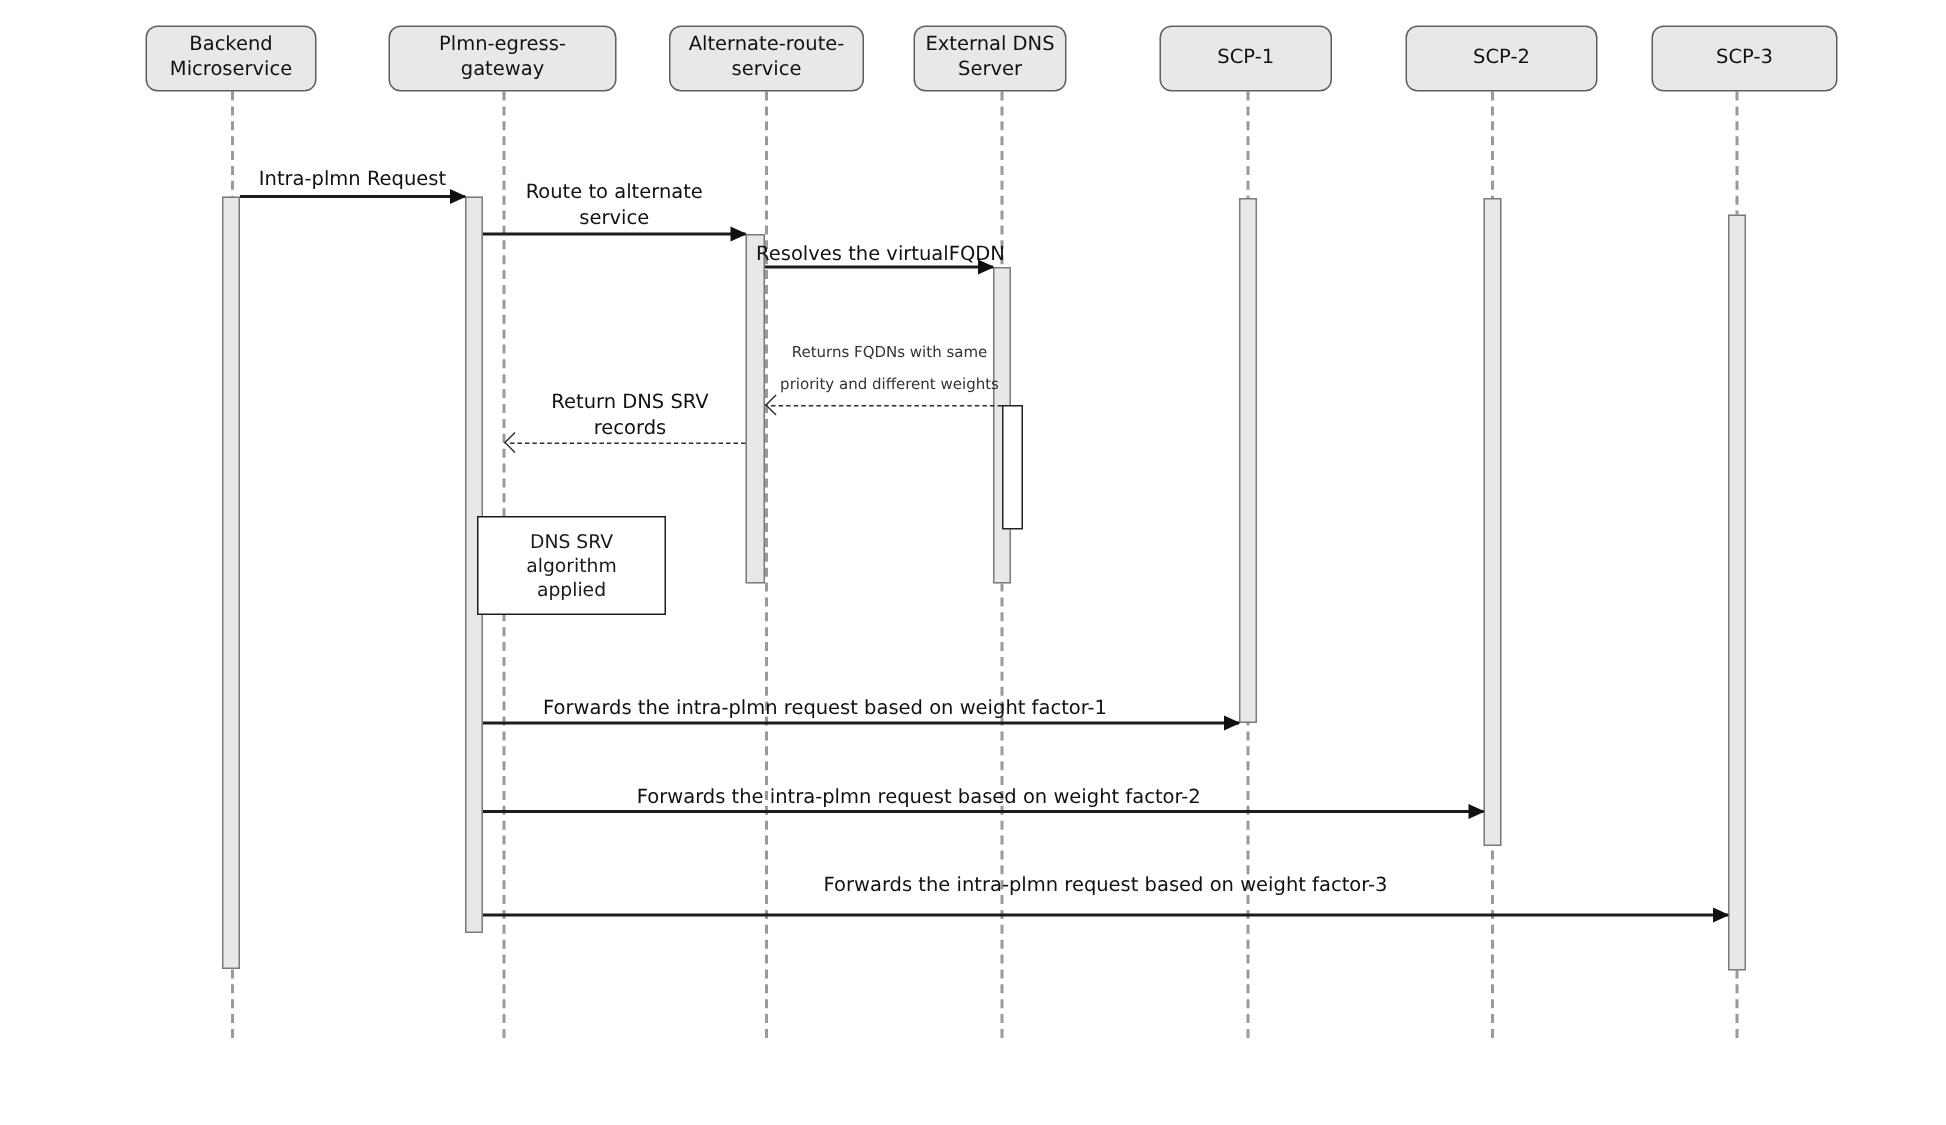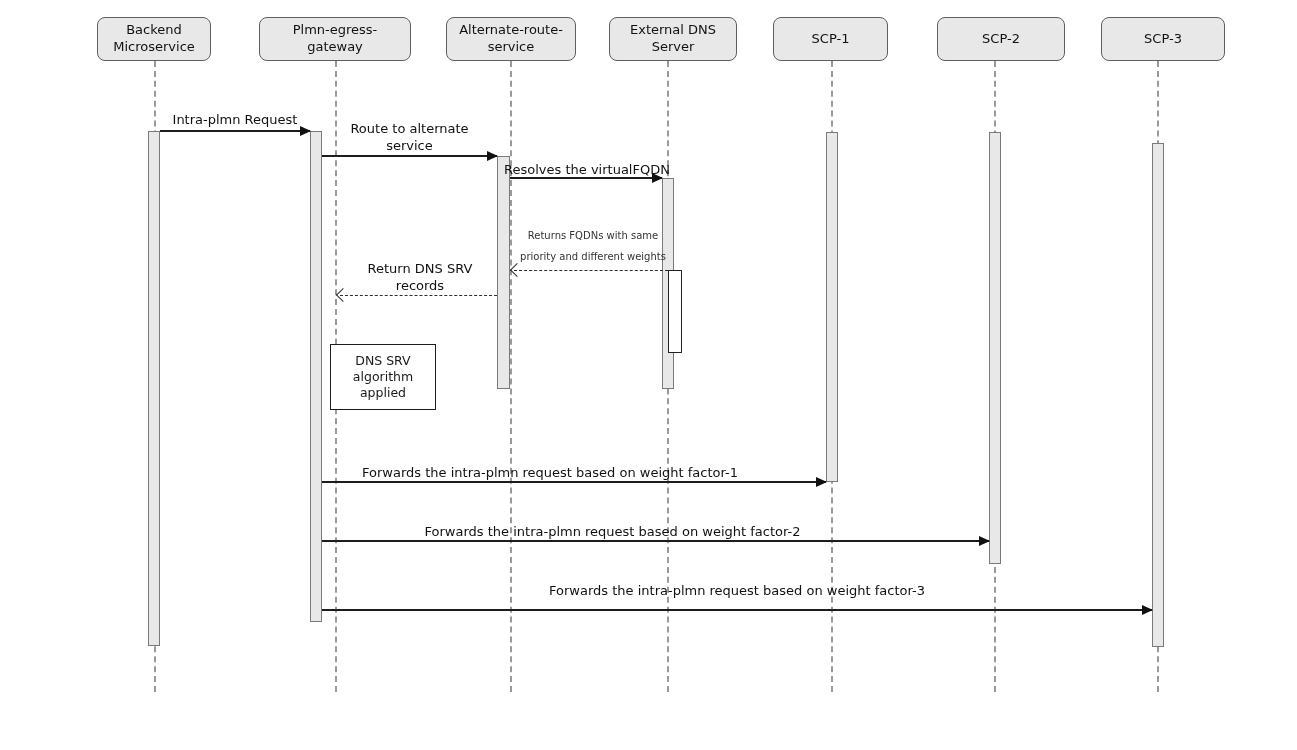--- a/index.html
+++ b/index.html
@@ -55,21 +55,21 @@
 Microservice</span>
     </div>
   <div class="pbox" style="left:259px;width:152px">
     <span class="plabel">Plmn-egress-
 gateway</span>
     </div>
   <div class="pbox" style="left:446px;width:130px">
     <span class="plabel">Alternate-route-
 service</span>
     </div>
-  <div class="pbox" style="left:609px;width:128px">
+  <div class="pbox" style="left:609px;width:102px">
     <span class="plabel">External DNS
 Server</span>
     </div>
   <div class="pbox" style="left:773px;width:115px">
     <span class="plabel">SCP-1</span>
     </div>
   <div class="pbox" style="left:937px;width:128px">
     <span class="plabel">SCP-2</span>
     </div>
   <div class="pbox" style="left:1101px;width:124px">
@@ -106,21 +106,21 @@
   <div class="mline dashed" style="left:514px;top:270px;width:154px">
     <i class="open-left"></i>
     </div>
 
   <div class="msg-label" style="left:340px;top:260px;width:160px">Return DNS SRV
 records</div>
   <div class="mline dashed" style="left:340px;top:295px;width:157px">
     <i class="open-left"></i>
     </div>
 
-  <div class="note" style="left:330px;top:344px;width:106px;height:66px">DNS SRV
+  <div class="note" style="left:318px;top:344px;width:126px;height:66px">DNS SRV
 algorithm
 applied</div>
 
   <div class="msg-label" style="left:322px;top:464px;width:456px">Forwards the intra-plmn request based on weight factor-1</div>
   <div class="mline solid" style="left:322px;top:481px;width:504px">
     <i class="head-right"></i>
     </div>
 
   <div class="msg-label" style="left:322px;top:523px;width:581px">Forwards the intra-plmn request based on weight factor-2</div>
   <div class="mline solid" style="left:322px;top:540px;width:667px">

